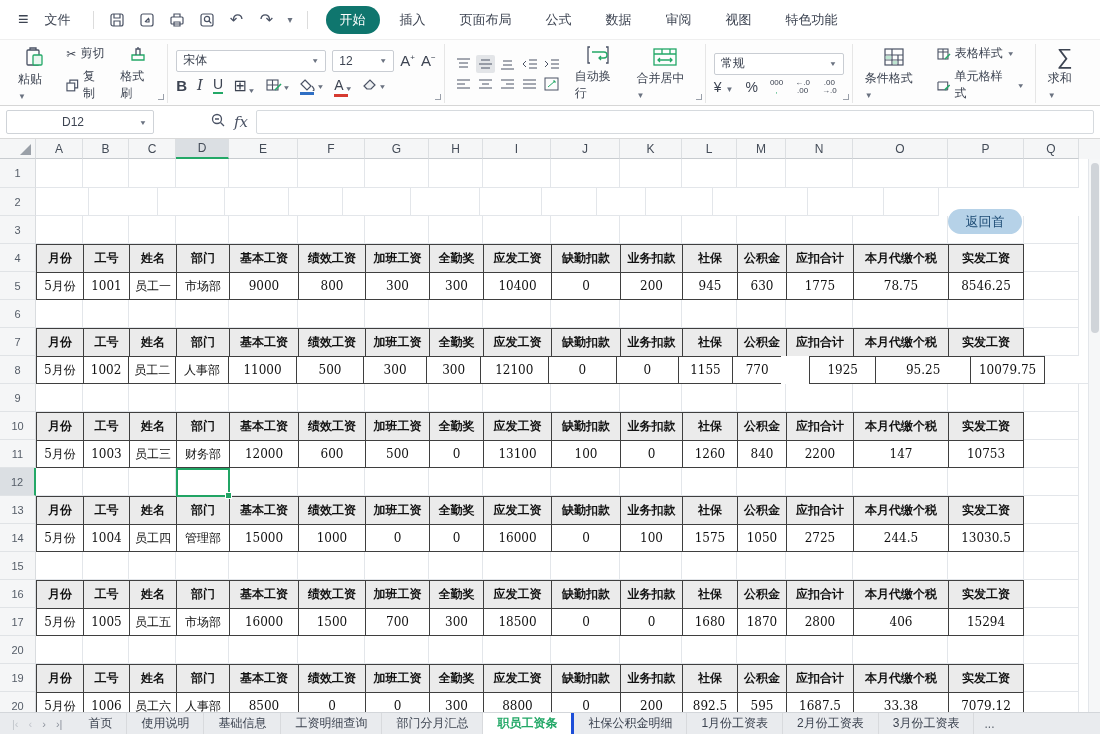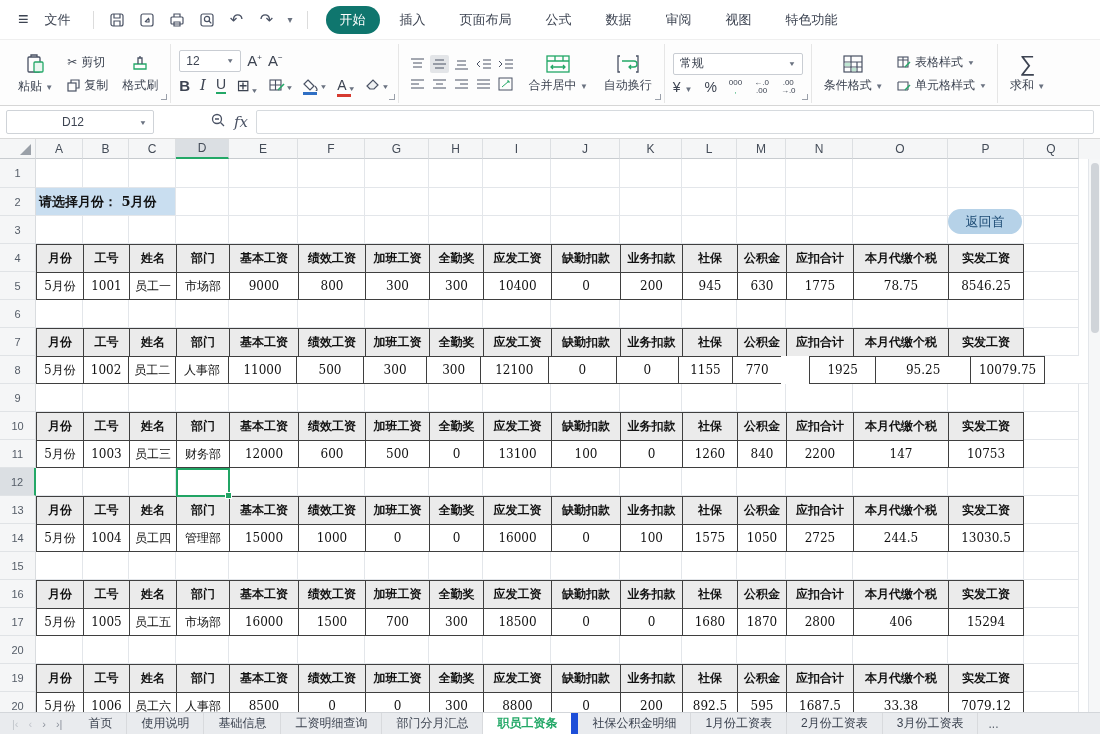--- a/index.html
+++ b/index.html
@@ -101,21 +101,21 @@
     background:#d0d4d9; border-radius:4px; }
 
   
   .tabbar { height:22px; background:#e9ebee; border-top:1px solid #d3d6da;
     display:flex; align-items:stretch; font-size:12px; color:#3c4350; }
   .tb-nav { display:flex; align-items:center; gap:2px; padding:0 8px; color:#8c929c; }
   .tb-nav span { padding:0 4px; font-size:11px; cursor:pointer; }
   .tb-nav .dis { color:#c2c6cc; }
   .sheettab { display:flex; align-items:center; padding:0 14px; white-space:nowrap;
     border-right:1px solid #d8dadd; cursor:pointer; }
-  .sheettab.active { background:#fff; color:#23a867; font-weight:bold; border-right:7px solid #1d4ed8; }
+  .sheettab.active { background:#fff; color:#23a867; font-weight:bold; border-right:3px solid #1d4ed8; }
   .tb-more { display:flex; align-items:center; padding:0 10px; color:#5a616c; }
 </style>
 </head>
 <body>
 
 <div class="menubar">
   <span class="hamburger">≡</span>
   <span class="menu-file">文件</span>
   <span class="mb-sep"></span>
   <span class="mb-ico">
@@ -189,20 +189,24 @@
           <path d="M8 10V4h4v6M10 2v2"></path>
         </svg>
       <span>格式刷</span>
     </div>
     <span class="launcher"></span>
   </div>
 
   <div class="rgroup">
     <div class="vstack">
       <div style="display:flex; gap:6px; align-items:center;">
+        <div class="combo" style="width:150px;">
+          <span>宋体</span>
+            <span class="caret">▼</span>
+          </div>
         <div class="combo" style="width:62px;">
           <span>12</span>
             <span class="caret">▼</span>
           </div>
         <span class="tbtn" style="font-size:15px;">A<sup style="font-size:8px;">+</sup></span>
         <span class="tbtn" style="font-size:15px;">A<sup style="font-size:8px;">−</sup></span>
       </div>
       <div class="fmt-row">
         <span class="tbtn bold-b">B</span>
         <span class="tbtn ital-i">I</span>
@@ -310,32 +314,32 @@
           </svg>
         </span>
       <span class="al-ic">
           <svg width="15" height="14">
             <rect x="1" y="1" width="13" height="12" fill="none" stroke="#4a5264"></rect>
             <path d="M4 10l7-6M9 4h2v2" fill="none" stroke="#23a867"></path>
           </svg>
         </span>
     </div>
     <div class="bigbtn">
+      <svg width="24" height="20" viewBox="0 0 24 20" fill="none" stroke="#4a5264" stroke-width="1.3">
+        <path d="M4 2h-2v16h2M20 2h2v16h-2"></path>
+          <path d="M6 7h12a3 3 0 010 6h-5M15 11l-2 2 2 2" stroke="#23a867"></path>
+        </svg>
+      <span>自动换行</span>
+    </div>
+    <div class="bigbtn">
       <svg width="26" height="20" viewBox="0 0 26 20" fill="none" stroke="#23a867" stroke-width="1.3">
         <rect x="2" y="2" width="22" height="16"></rect>
           <path d="M2 7h22M10 2v5M18 2v5M6 13h14M8 11l-2 2 2 2M18 11l2 2-2 2"></path>
         </svg>
       <span><span>合并居中</span> <span class="caret">▼</span></span>
-    </div>
-    <div class="bigbtn">
-      <svg width="24" height="20" viewBox="0 0 24 20" fill="none" stroke="#4a5264" stroke-width="1.3">
-        <path d="M4 2h-2v16h2M20 2h2v16h-2"></path>
-          <path d="M6 7h12a3 3 0 010 6h-5M15 11l-2 2 2 2" stroke="#23a867"></path>
-        </svg>
-      <span>自动换行</span>
     </div>
     <span class="launcher"></span>
   </div>
 
   <div class="rgroup">
     <div class="num-col">
       <div class="combo" style="width:130px;">
         <span>常规</span>
           <span class="caret">▼</span>
         </div>
@@ -444,21 +448,20 @@
           <div class="gc" style="width: 62px;"></div>
           <div class="gc" style="width: 55px;"></div>
           <div class="gc" style="width: 49px;"></div>
           <div class="gc" style="width: 67px;"></div>
           <div class="gc" style="width: 95px;"></div>
           <div class="gc" style="width: 76px;"></div>
           <div class="gc" style="width: 55px;"></div>
         </div>
         <div class="grid-row" style="height: 28px;">
           <div class="row-hdr">2</div>
-          <div class="mergelabel" style="width: 140px;">请选择月份： 5月份</div>
           <div class="gc" style="width: 53px;"></div>
           <div class="gc" style="width: 69px;"></div>
           <div class="gc" style="width: 67px;"></div>
           <div class="gc" style="width: 64px;"></div>
           <div class="gc" style="width: 54px;"></div>
           <div class="gc" style="width: 68px;"></div>
           <div class="gc" style="width: 69px;"></div>
           <div class="gc" style="width: 62px;"></div>
           <div class="gc" style="width: 55px;"></div>
           <div class="gc" style="width: 49px;"></div>

